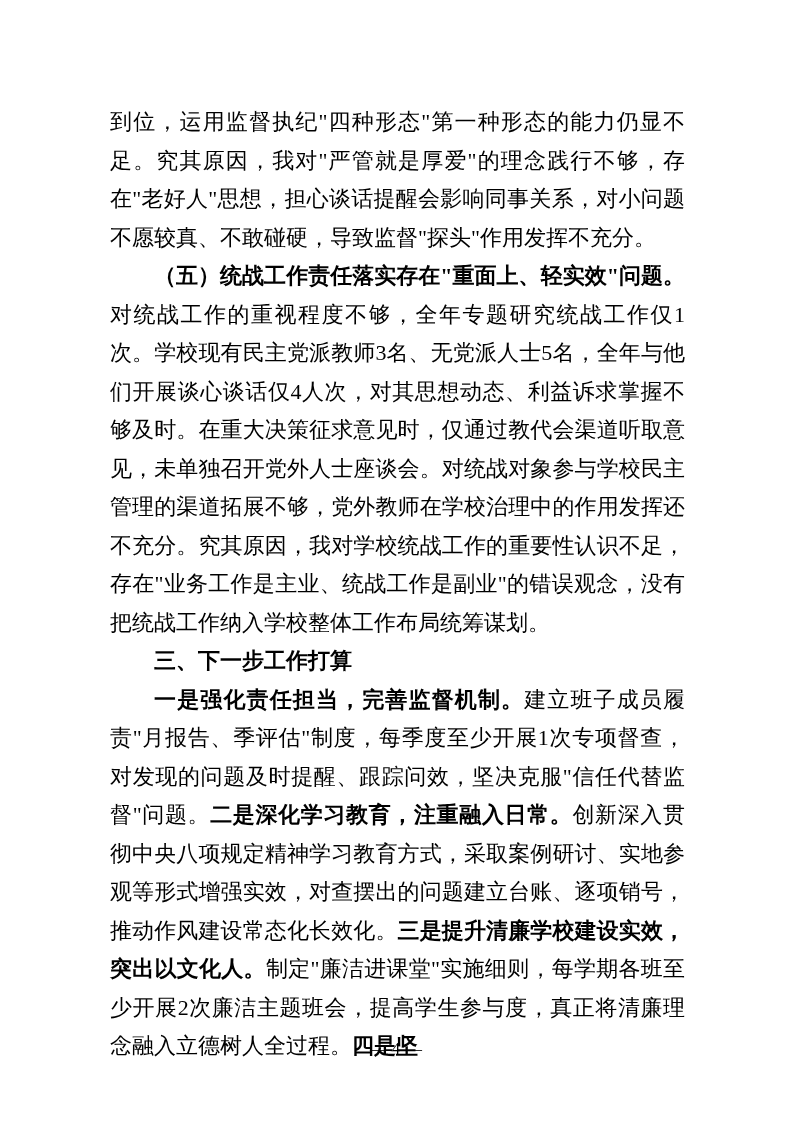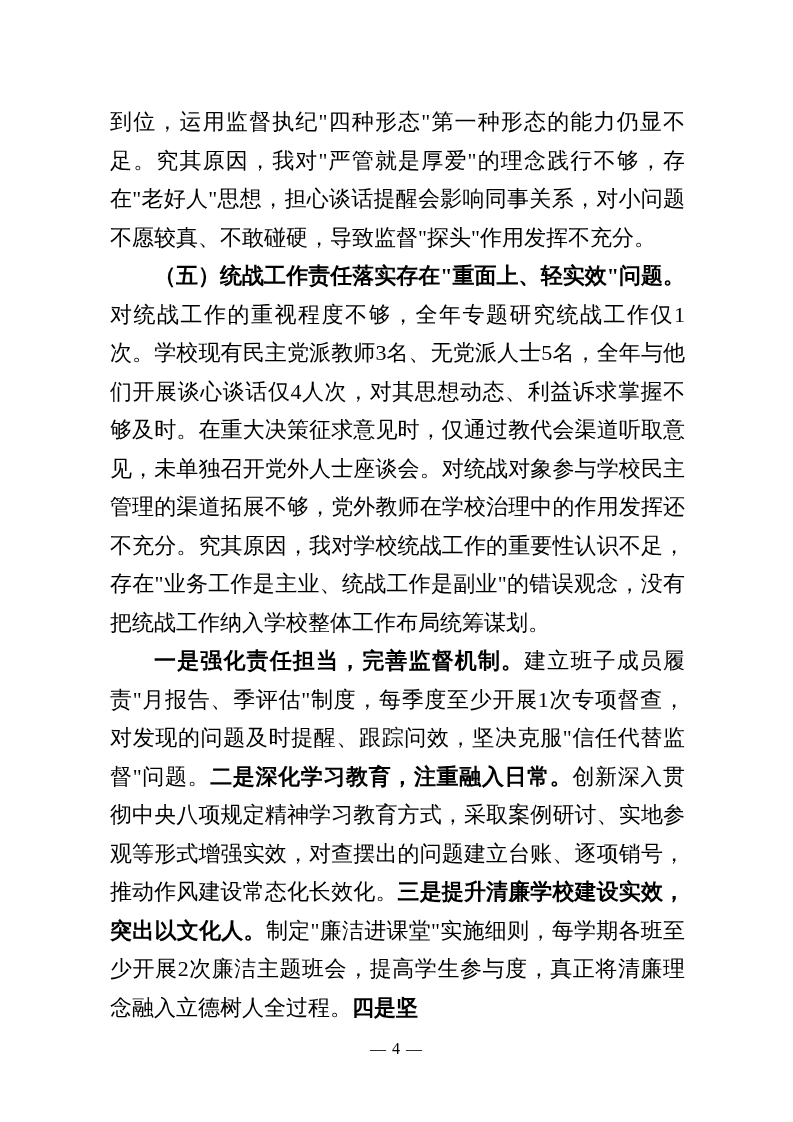--- a/index.html
+++ b/index.html
@@ -58,18 +58,19 @@
     color: #000000;
   }
 </style>
 </head>
 <body>
 
 <div class="page">
   <div class="text-block" id="doc-body">
       <p class="para body"><span class="run">到位，运用监督执纪"四种形态"第一种形态的能力仍显不足。究其原因，我对"严管就是厚爱"的理念践行不够，存在"老好人"思想，担心谈话提醒会影响同事关系，对小问题不愿较真、不敢碰硬，导致监督"探头"作用发挥不充分。</span></p>
       <p class="para body indent"><span class="run bold">（五）统战工作责任落实存在"重面上、轻实效"问题。</span><span class="run">对统战工作的重视程度不够，全年专题研究统战工作仅1次。学校现有民主党派教师3名、无党派人士5名，全年与他们开展谈心谈话仅4人次，对其思想动态、利益诉求掌握不够及时。在重大决策征求意见时，仅通过教代会渠道听取意见，未单独召开党外人士座谈会。对统战对象参与学校民主管理的渠道拓展不够，党外教师在学校治理中的作用发挥还不充分。究其原因，我对学校统战工作的重要性认识不足，存在"业务工作是主业、统战工作是副业"的错误观念，没有把统战工作纳入学校整体工作布局统筹谋划。</span></p>
+      <p class="para heading indent"><span class="run bold">三、下一步工作打算</span></p>
       <p class="para body indent"><span class="run bold">一是强化责任担当，完善监督机制。</span><span class="run">建立班子成员履责"月报告、季评估"制度，每季度至少开展1次专项督查，对发现的问题及时提醒、跟踪问效，坚决克服"信任代替监督"问题。</span><span class="run bold">二是深化学习教育，注重融入日常。</span><span class="run">创新深入贯彻中央八项规定精神学习教育方式，采取案例研讨、实地参观等形式增强实效，对查摆出的问题建立台账、逐项销号，推动作风建设常态化长效化。</span><span class="run bold">三是提升清廉学校建设实效，突出以文化人。</span><span class="run">制定"廉洁进课堂"实施细则，每学期各班至少开展2次廉洁主题班会，提高学生参与度，真正将清廉理念融入立德树人全过程。</span><span class="run bold">四是坚</span></p>
     </div>
   <div class="page-footer">
     <span>— 4 —</span>
   </div>
 </div>
 
 </body></html>

